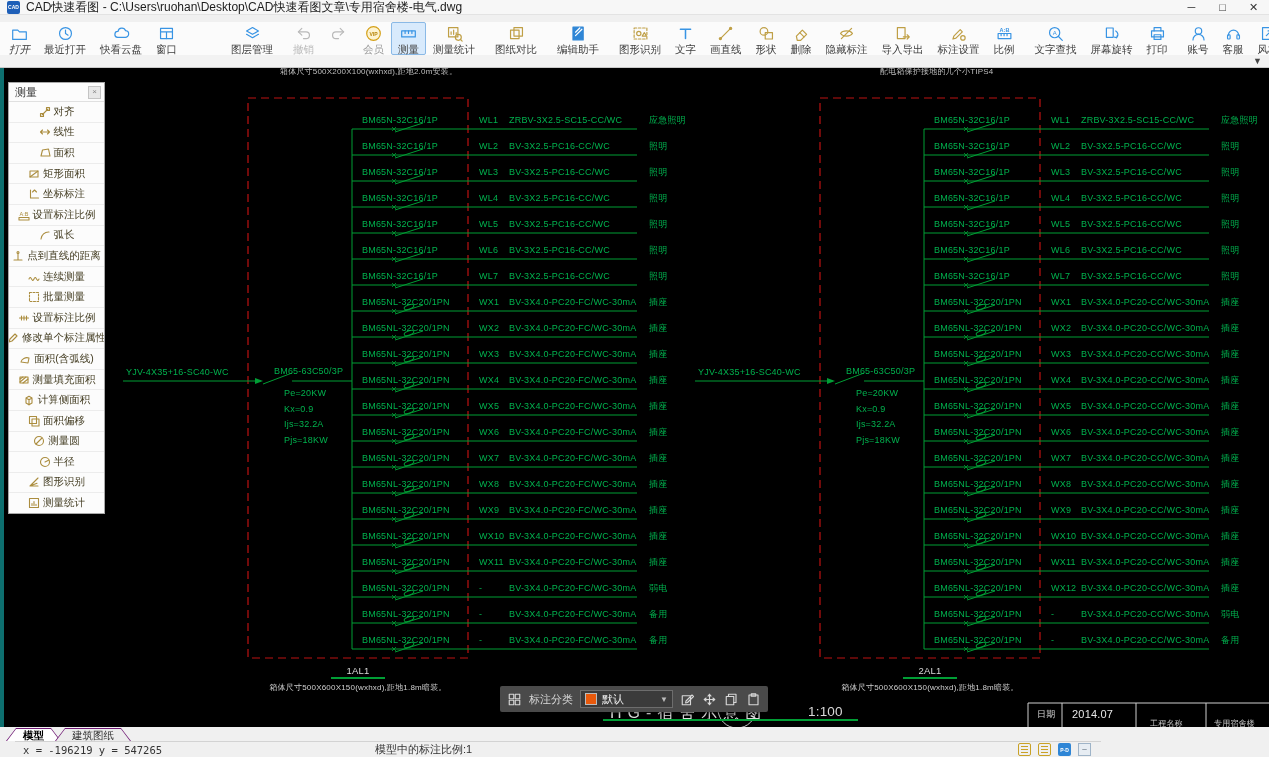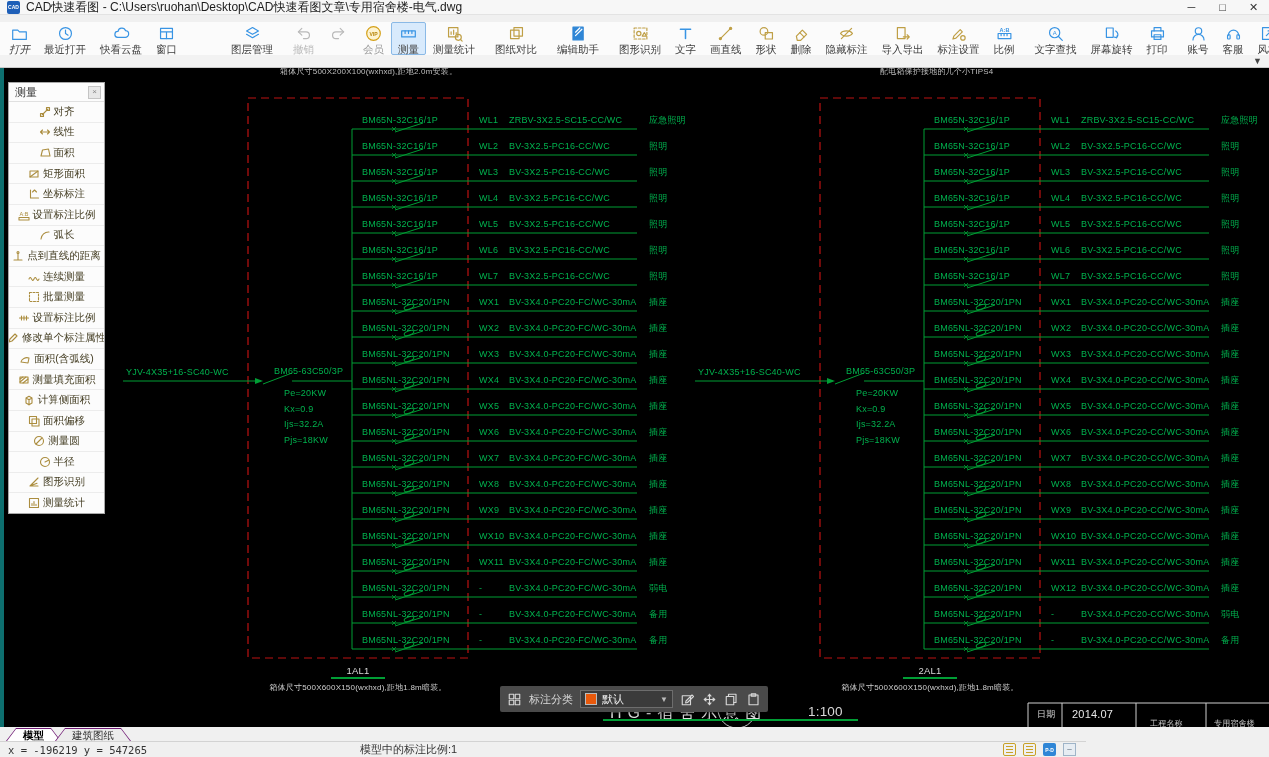--- a/index.html
+++ b/index.html
@@ -71,21 +71,21 @@
   
   .modelbar{left:0;top:727px;width:1269px;height:14px;background:#f0f0f0;display:flex;
             align-items:flex-end;padding-left:6px;box-sizing:border-box;}
   .mtab{clip-path:polygon(10px 0,calc(100% - 10px) 0,100% 100%,0 100%);
         background:#701a75;padding:1px 1px 0 1px;margin-right:-6px;}
   .mtab>span{display:block;clip-path:polygon(9px 0,calc(100% - 9px) 0,100% 100%,0 100%);
         background:#ececec;font-size:10.5px;color:#333;line-height:12px;padding:0 16px;white-space:nowrap;}
   .mtab.active>span{background:#ffffff;font-weight:bold;color:#000;}
 
   
-  .statusbar{left:0;top:741px;width:1086px;height:16px;background:#f0f0f0;border-top:1px solid #d3d3d3;
+  .statusbar{left:15px;top:741px;width:1086px;height:16px;background:#f0f0f0;border-top:1px solid #d3d3d3;
              box-sizing:border-box;display:flex;align-items:center;font-size:11px;color:#333;}
   .coords{position:absolute;left:8px;font-family:"DejaVu Sans Mono",monospace;font-size:10.5px;}
   .scaleinfo{position:absolute;left:360px;font-size:11px;}
   .statusicons{position:absolute;right:10px;display:flex;gap:7px;align-items:center;}
   .sic{width:13px;height:13px;box-sizing:border-box;}
   .sic.gold{border:1px solid #c9a227;border-radius:2px;position:relative;}
   .sic.gold:after{content:"";position:absolute;left:2px;top:2px;right:2px;height:1px;background:#c9a227;box-shadow:0 3px 0 #c9a227,0 6px 0 #c9a227;}
   .sic.blue{background:#2f86d6;border-radius:2px;color:#fff;font-size:5px;font-weight:bold;
             display:flex;align-items:center;justify-content:center;}
   .sic.min{background:#e7edf3;border:1px solid #9fb4c8;color:#456;font-size:8px;line-height:10px;text-align:center;}

